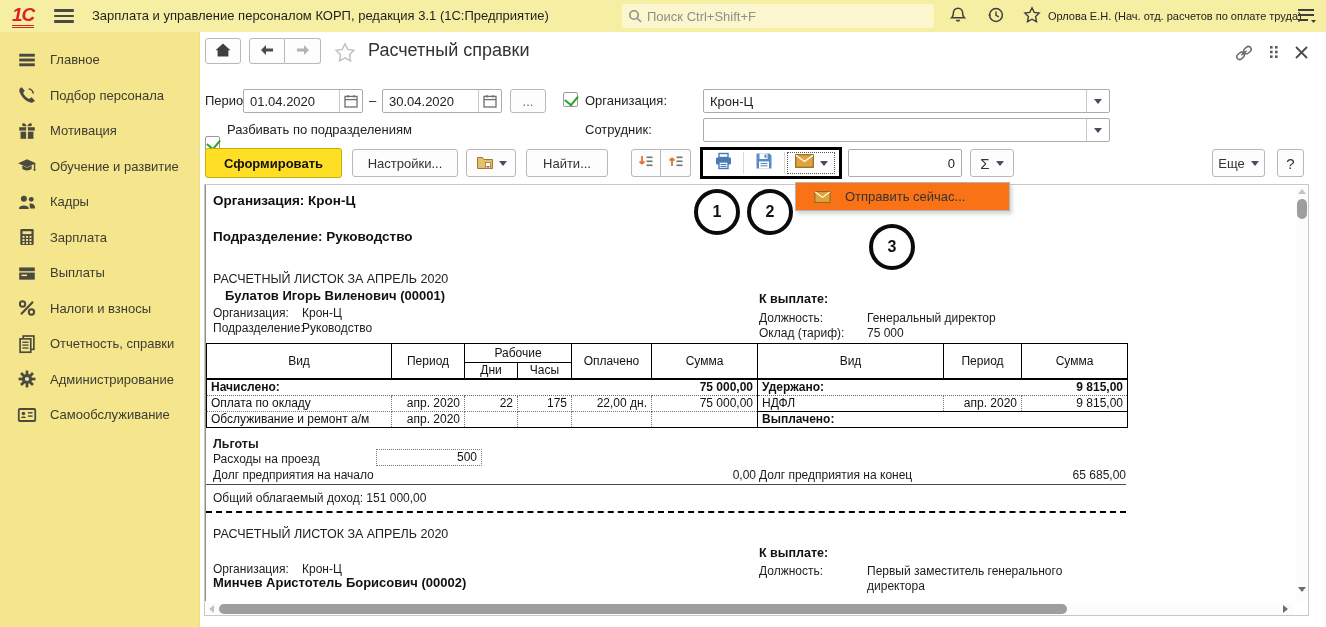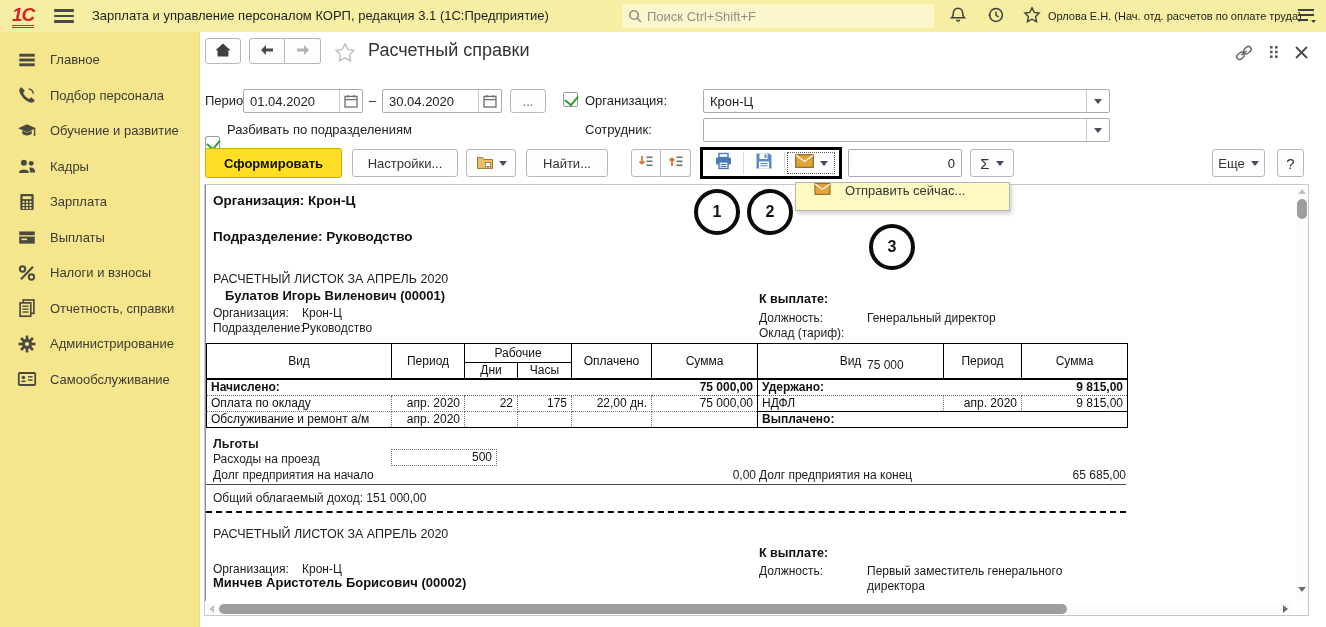--- a/index.html
+++ b/index.html
@@ -36,21 +36,21 @@
   .field .val { flex:1; font-size:13px; color:#222; padding:0 6px; white-space:nowrap; overflow:hidden; }
   .field .side-btn { width:23px; height:22px; border-left:1px solid #C9C9C9; display:flex; align-items:center; justify-content:center; cursor:pointer; }
   .checkbox { width:15px; height:15px; background:#fff; border:1px solid #9A9A9A; border-radius:2px; position:relative; cursor:pointer; }
   .checkbox.checked:after { content:""; position:absolute; left:3px; top:0px; width:7px; height:10px; border:solid #27A327; border-width:0 2.5px 2.5px 0; transform:rotate(40deg); }
   .caret { width:0; height:0; border-left:4px solid transparent; border-right:4px solid transparent; border-top:5px solid #44505F; }
 
   
   .tool-ico-btn { display:flex; align-items:center; justify-content:center; cursor:pointer; background:#fff; }
   #black-rect { position:absolute; left:700px; top:147px; width:142px; height:32px; border:3px solid #000; background:#fff; display:flex; align-items:stretch; }
   .sep { width:1px; background:#D9D9D9; margin:2px 0; }
-  #email-menu { position:absolute; left:795px; top:182px; width:215px; height:29px; background:#fef9c3; border:1px solid #B5B5B5; box-shadow:2px 3px 4px rgba(0,0,0,.18); z-index:50; display:flex; }
+  #email-menu { position:absolute; left:795px; top:182px; width:215px; height:29px; background:#f97316; border:1px solid #B5B5B5; box-shadow:2px 3px 4px rgba(0,0,0,.18); z-index:50; display:flex; align-items:center; }
   #email-menu .mi-label { font-size:13px; color:#333; margin-left:14px; white-space:nowrap; cursor:pointer; }
 
   
   .ann { position:absolute; width:46px; height:46px; border:4px solid #0b0b0b; border-radius:50%; background:#fff; display:flex; align-items:center; justify-content:center; font-size:16px; font-weight:bold; color:#111; z-index:60; }
 
   
   #report { position:absolute; left:204px; top:184px; width:1105px; height:432px; background:#fff; border:1px solid #C8C8C8; overflow:hidden; }
   .left-frame { position:absolute; left:0; top:0; height:416px; width:0; border-left:1px solid #8F8F8F; }
   .r-bold { font-size:13.5px; font-weight:bold; color:#111; white-space:nowrap; }
   .r-title { font-size:12.5px; color:#222; white-space:nowrap; }
@@ -142,20 +142,30 @@
           <rect x="2" y="12" width="14" height="2.6" fill="#4A4A3F"></rect>
         </svg></span>
     <span class="lbl">Главное</span>
   </div>
   <div class="sb-item">
     <span class="ico"><svg width="20" height="20" viewBox="0 0 18 18">
           <path d="M4 2 L7 5 L5.5 7.2 C6.6 9.6 8.4 11.4 10.8 12.5 L13 11 L16 14 C15.2 15.8 13.4 16.4 11.3 15.6 C7.4 14 4 10.6 2.4 6.7 C1.6 4.6 2.2 2.8 4 2 Z" fill="#4A4A3F"></path>
           <path d="M10.5 3.5 a5 5 0 0 1 4.2 4.2" fill="none" stroke="#4A4A3F" stroke-width="1.3"></path>
         </svg></span>
     <span class="lbl">Подбор персонала</span>
+  </div>
+  <div class="sb-item">
+    <span class="ico"><svg width="20" height="20" viewBox="0 0 18 18">
+          <rect x="2" y="5.6" width="14" height="3" fill="#4A4A3F"></rect>
+          <rect x="3.2" y="9.6" width="11.6" height="6.4" fill="#4A4A3F"></rect>
+          <rect x="8.2" y="5.6" width="1.6" height="10.4" fill="#F5E58C"></rect>
+          <path d="M5 2.2c1.6-.8 3 .6 3.6 2.4C6.6 5 4.6 4.6 4.6 3.4c0-.6.2-1 .4-1.2z" fill="#4A4A3F"></path>
+          <path d="M13 2.2c-1.6-.8-3 .6-3.6 2.4 2 .4 4 0 4-1.2 0-.6-.2-1-.4-1.2z" fill="#4A4A3F"></path>
+        </svg></span>
+    <span class="lbl">Мотивация</span>
   </div>
   <div class="sb-item">
     <span class="ico"><svg width="20" height="20" viewBox="0 0 18 18">
           <path d="M9 3 L17 6.6 L9 10.2 L1 6.6 Z" fill="#4A4A3F"></path>
           <path d="M4.8 8.6 v3.2 c2.4 1.7 6 1.7 8.4 0 V8.6 L9 10.5 Z" fill="#4A4A3F"></path>
           <rect x="15.2" y="6.6" width="1.2" height="5" fill="#4A4A3F"></rect>
           <circle cx="15.8" cy="12.4" r="1" fill="#4A4A3F"></circle>
         </svg></span>
     <span class="lbl">Обучение и развитие</span>
   </div>
@@ -432,21 +442,21 @@
   <div class="r-emp abs" style="left:8px;top:103px;padding-left:12px;">Булатов Игорь Виленович (00001)</div>
   <div class="r-txt abs" style="left:8px;top:121px;">Организация:</div>
   <div class="r-txt abs" style="left:97px;top:121px;">Крон-Ц</div>
   <div class="r-txt abs" style="left:8px;top:136px;">Подразделение:</div>
   <div class="r-txt abs" style="left:97px;top:136px;">Руководство</div>
 
   <div class="r-emp abs" style="left:554px;top:107px;font-size:12.5px;">К выплате:</div>
   <div class="r-txt abs" style="left:554px;top:126px;">Должность:</div>
   <div class="r-txt abs" style="left:662px;top:126px;">Генеральный директор</div>
   <div class="r-txt abs" style="left:554px;top:141px;">Оклад (тариф):</div>
-  <div class="r-txt abs" style="left:662px;top:141px;margin-top:32px;">75 000</div>
+  <div class="r-txt abs" style="left:662px;top:141px;">75 000</div>
 
   <table class="ps-table">
     <colgroup>
         <col style="width:185px">
         <col style="width:73px">
         <col style="width:53px">
         <col style="width:54px">
         <col style="width:80px">
         <col style="width:106px">
         <col style="width:186px">
@@ -492,21 +502,21 @@
       <td class="ar"></td>
       <td class="ar"></td>
       <td class="ar"></td>
       <td colspan="3" class="al b lbs ts">Выплачено:</td>
     </tr>
   </tbody>
     </table>
 
   <div class="r-txt abs" style="left:8px;top:252px;font-weight:bold;font-size:12.5px;">Льготы</div>
   <div class="r-txt abs" style="left:8px;top:267px;">Расходы на проезд</div>
-  <div class="dotted-box" style="left:186px;top:264px;width:106px;height:17px;">500</div>
+  <div class="dotted-box" style="left:171px;top:264px;width:106px;height:17px;">500</div>
 
   <div class="r-txt abs" style="left:8px;top:283px;">Долг предприятия на начало</div>
   <div class="r-num abs" style="left:420px;top:283px;width:131px;">0,00</div>
   <div class="r-txt abs" style="left:554px;top:283px;">Долг предприятия на конец</div>
   <div class="r-num abs" style="left:770px;top:283px;width:151px;">65 685,00</div>
   <div class="underline-row" style="top:299px;"></div>
 
   <div class="r-txt abs" style="left:8px;top:306px;">Общий облагаемый доход: 151 000,00</div>
 
   <div class="dash-sep" style="top:326px;"></div>

